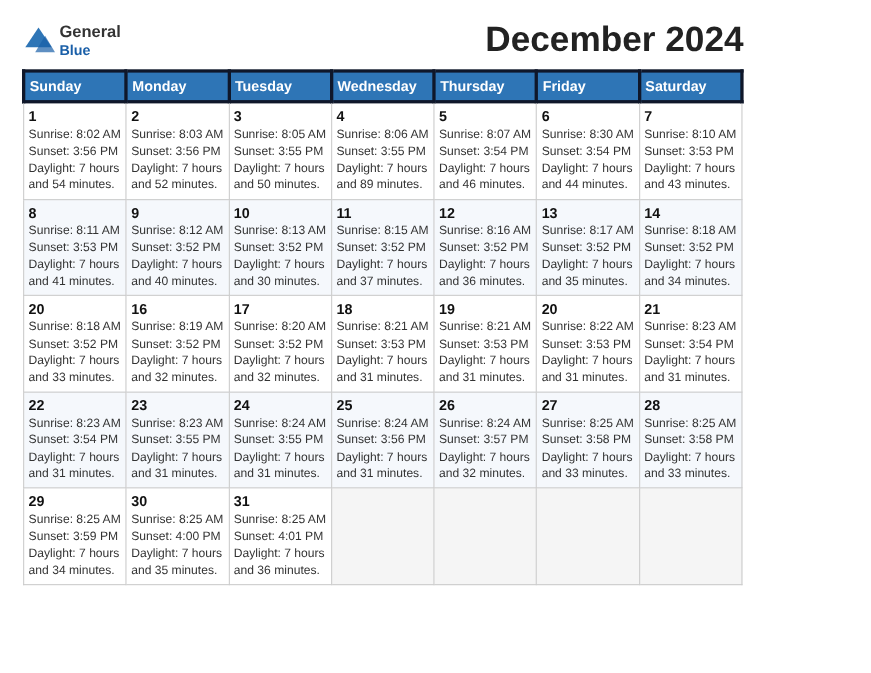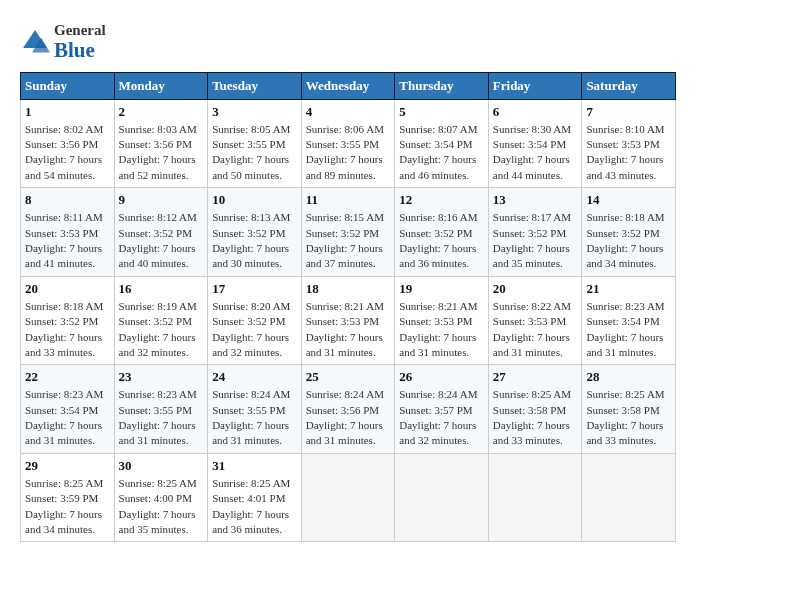--- a/index.html
+++ b/index.html
@@ -6,21 +6,20 @@
     body {
       font-family: Arial, sans-serif;
       background: #fff;
       width: 792px;
       height: 612px;
       overflow: hidden;
     }
     .page {
       width: 696px;
       padding: 18px 20px 10px 20px;
-      font-family: Liberation Serif, serif;
     }
     .header-row {
       display: flex;
       align-items: flex-start;
       justify-content: space-between;
       margin-bottom: 10px;
     }
     .logo {
       display: flex;
       align-items: center;
@@ -30,21 +29,21 @@
       display: flex;
       flex-direction: column;
       line-height: 1.1;
     }
     .logo-general {
       font-size: 15px;
       font-weight: bold;
       color: #333;
     }
     .logo-blue {
-      font-size: 21px;
+      font-size: 13px;
       font-weight: bold;
       color: #1a5fa8;
     }
     .logo-icon {
       width: 30px;
       height: 30px;
       margin-right: 4px;
     }
     .title-block {
       text-align: right;
@@ -64,21 +63,21 @@
       border-collapse: collapse;
       table-layout: fixed;
     }
     .calendar th {
       background-color: #2e75b6;
       color: #fff;
       font-size: 13px;
       font-weight: bold;
       padding: 5px 4px;
       text-align: left;
-      border: 1px solid #0f172a;
+      border: 3px solid #0f172a;
     }
     .calendar td {
       border: 1px solid #ccc;
       vertical-align: top;
       padding: 4px 4px;
       font-size: 9.5px;
       color: #333;
       background: #fff;
       height: 80px;
     }
@@ -113,20 +112,21 @@
       <svg class="logo-icon" viewBox="0 0 40 40">
         <polygon points="20,4 36,28 4,28" fill="#2e75b6"></polygon>
         <polygon points="28,14 40,34 16,34" fill="#1a5fa8" opacity="0.7"></polygon>
       </svg>
       <div class="logo-text">
         <span class="logo-general">General</span>
         <span class="logo-blue">Blue</span>
       </div>
     </div>
     <div class="title-block">
+      <div class="month-title">December 2024</div>
     </div>
   </div>
 
   <table class="calendar">
     <thead>
       <tr>
         <th>Sunday</th>
         <th>Monday</th>
         <th>Tuesday</th>
         <th>Wednesday</th>

